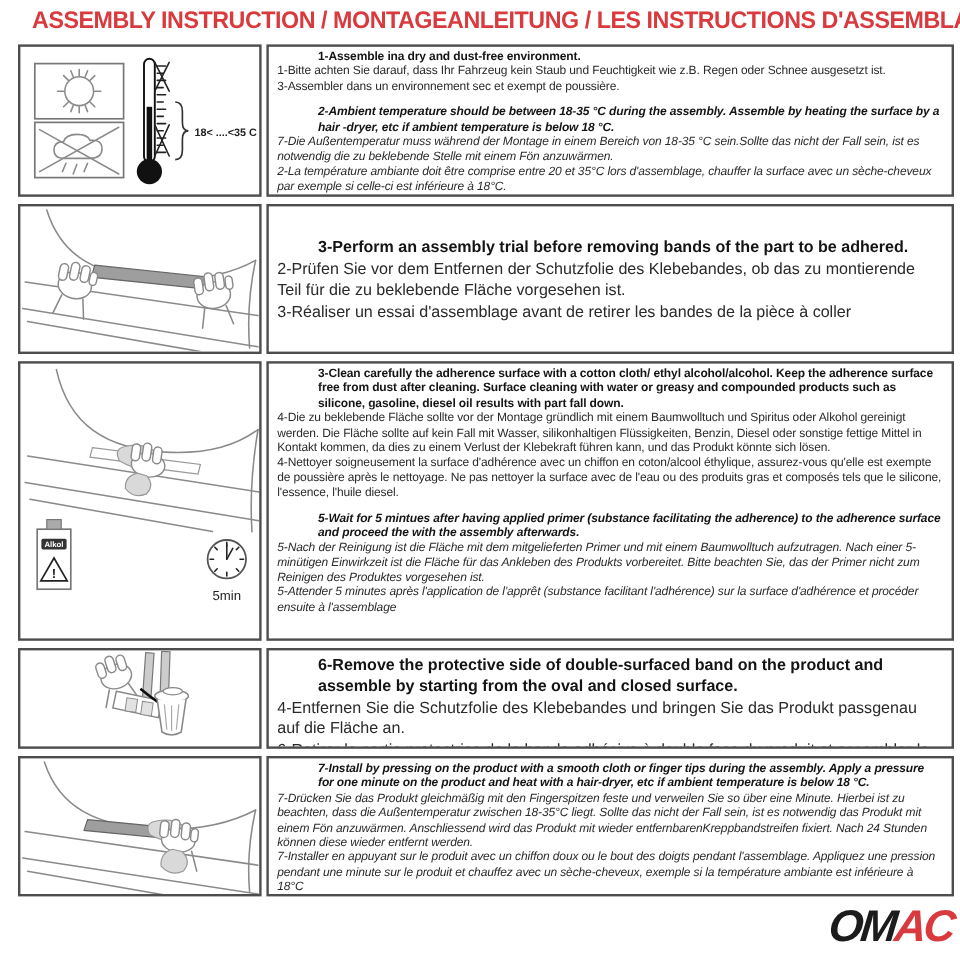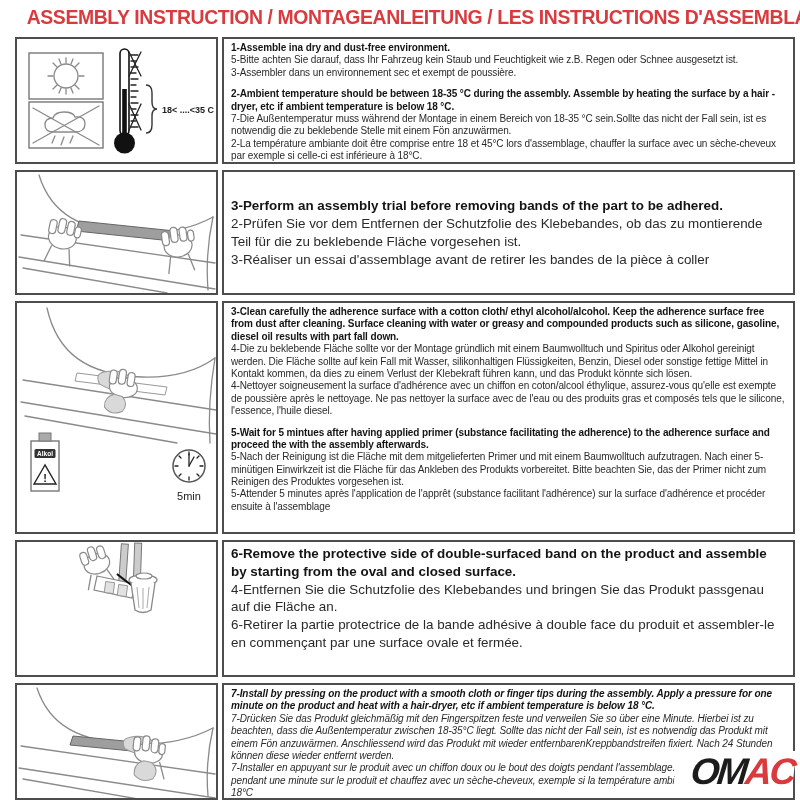--- a/index.html
+++ b/index.html
@@ -11,27 +11,27 @@
   .title {
     text-align:center; color:#D93A3E; font-weight:bold; font-size:20px;
     letter-spacing:-0.4px; margin:2px 0 8px 0; white-space:nowrap;
     transform:scaleX(0.97); transform-origin:center;
   }
   .row { display:flex; gap:4px; margin-bottom:6px; }
   .cell { border:2px solid #4d4d4d; background:#fff; box-sizing:border-box; }
   .figure-cell { width:203px; flex:0 0 203px; overflow:hidden; }
   .text-cell { flex:1; padding:3px 8px 2px 7px; overflow:hidden; }
   .r1 { height:127px; } .r2 { height:125px;justify-content:flex-end; } .r3 { height:233px; }
-  .r4 { height:137px; } .r5 { height:117px;font-style:italic; }
+  .r4 { height:84px; } .r5 { height:117px;font-style:italic; }
   .small .text-cell { font-size:10px; line-height:1.24; letter-spacing:-0.1px; }
   .large .text-cell { font-size:13.4px; line-height:1.33; }
   .centered { display:flex; flex-direction:column; justify-content:center; }
   .step p { margin:0; }
-  .step .en { font-weight:bold; color:#141414; }
-  .step + .step { margin-top:9px; }
+  .step .en { font-weight:bold; color:#141414;margin-left:34px; }
+  .step + .step { margin-top:9px;font-style:italic; }
   .ln { fill:none; stroke:#8a8a8a; stroke-width:1.3; stroke-linecap:round; }
   .lnd { fill:none; stroke:#222; stroke-width:1.3; stroke-linecap:round; }
   .hand { fill:#fff; stroke:#8a8a8a; stroke-width:1.2; }
   .cloth { fill:#d9d9d9; stroke:#999; stroke-width:1; }
   .logo {
     position:absolute; right:6px; bottom:8px; background:#fff;
     padding:2px 0 2px 16px; font-weight:bold; font-style:italic;
     font-size:37px; line-height:1; letter-spacing:-2.5px;
     transform:skewX(-6deg); white-space:nowrap;
   }
@@ -105,27 +105,27 @@
                 <line x1="124" y1="65" x2="112" y2="91"></line>
             </g>
             <path d="M129,46 Q135,46 135,54 L135,63 Q135,70 140,70 Q135,70 135,77 L135,86 Q135,94 129,94" fill="none" stroke="#333" stroke-width="1.4"></path>
             <text x="145" y="74" font-size="9" font-weight="bold" fill="#222">18&lt; ....&lt;35 C</text>
           </g>
         </svg>
       </div>
       <div class="cell text-cell">
         <div class="step">
           <p class="en">1-Assemble ina dry and dust-free environment.</p>
-          <p class="de">5-Bitte achten Sie darauf, dass Ihr Fahrzeug kein Staub und Feuchtigkeit wie z.B. Regen oder Schnee ausgesetzt ist.</p>
+          <p class="de">1-Bitte achten Sie darauf, dass Ihr Fahrzeug kein Staub und Feuchtigkeit wie z.B. Regen oder Schnee ausgesetzt ist.</p>
           <p class="fr">3-Assembler dans un environnement sec et exempt de poussière.</p>
         </div>
         <div class="step">
           <p class="en">2-Ambient temperature should be between 18-35 °C  during the assembly. Assemble by heating the surface by a hair -dryer, etc if ambient temperature is below 18 °C.</p>
           <p class="de">7-Die Außentemperatur muss während der Montage in einem Bereich von 18-35 °C  sein.Sollte das nicht der Fall sein, ist es notwendig die zu beklebende Stelle mit einem Fön anzuwärmen.</p>
-          <p class="fr">2-La température ambiante doit être comprise entre 18 et 45°C lors d'assemblage, chauffer la surface avec un sèche-cheveux par exemple si celle-ci est inférieure à 18°C.</p>
+          <p class="fr">2-La température ambiante doit être comprise entre 20 et 35°C lors d'assemblage, chauffer la surface avec un sèche-cheveux par exemple si celle-ci est inférieure à 18°C.</p>
         </div>
       </div>
     </div>
 
     <div class="row r2 large">
       <div class="cell figure-cell">
         <svg width="199" height="121" viewBox="0 0 199 121">
           <path class="ln" d="M22,3 C34,42 64,59 118,61 C152,62 176,56 196,45"></path>
           <path class="ln" d="M196,45 C191,68 189,92 191,118"></path>
           <path class="ln" d="M4,63 L198,91"></path>

